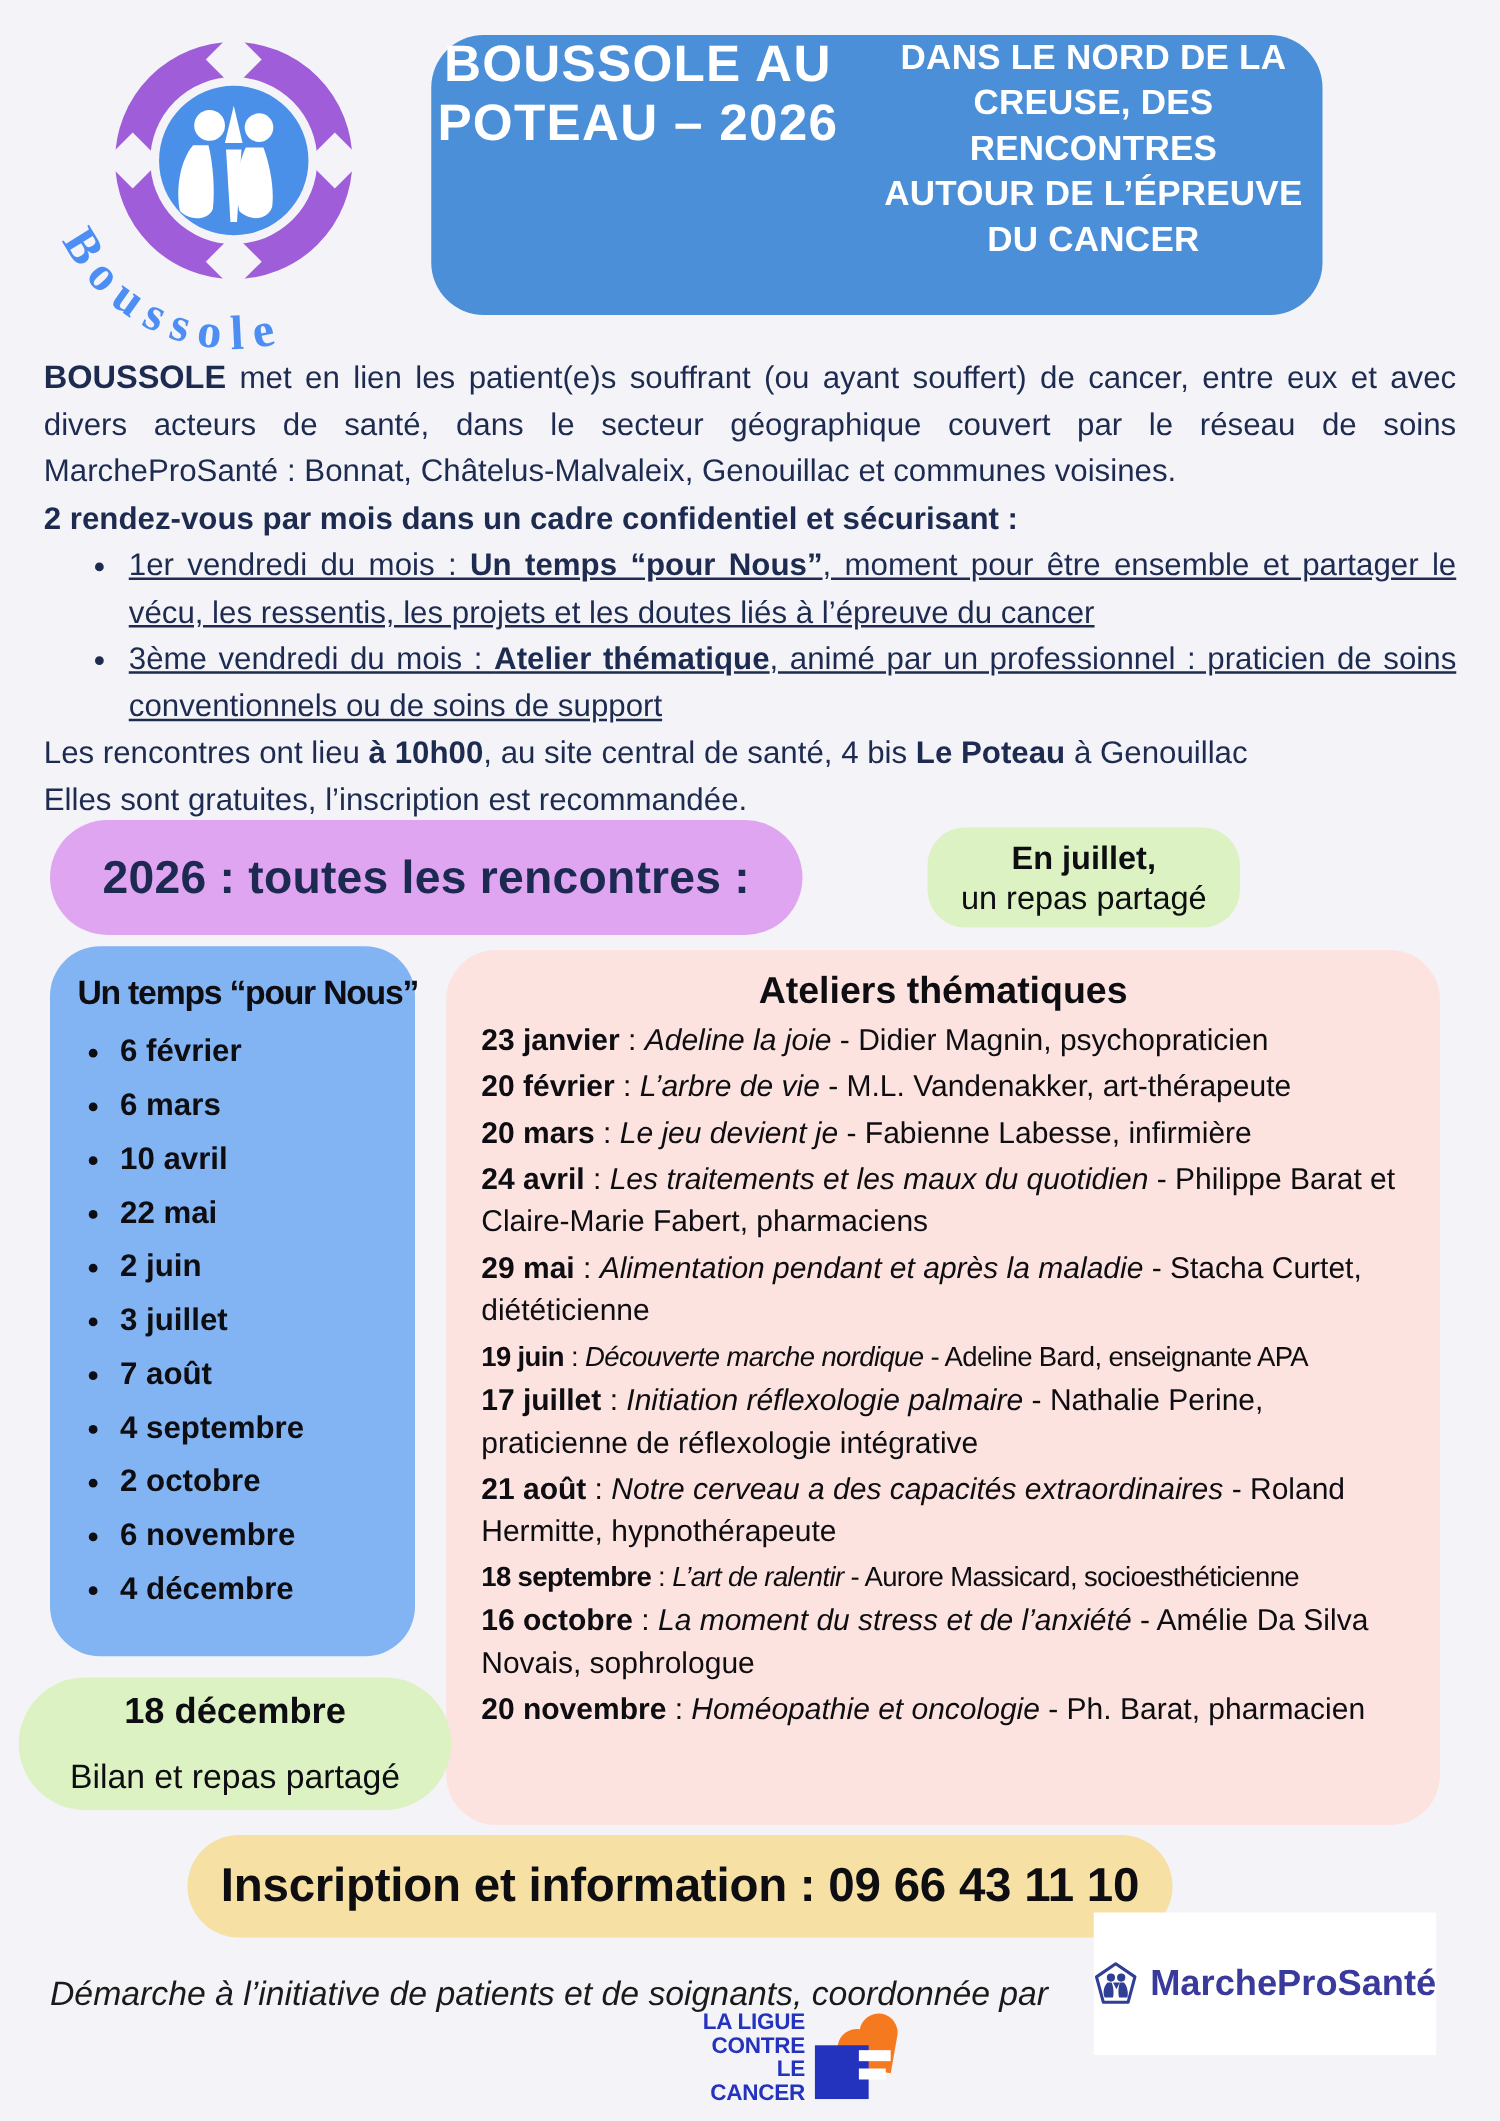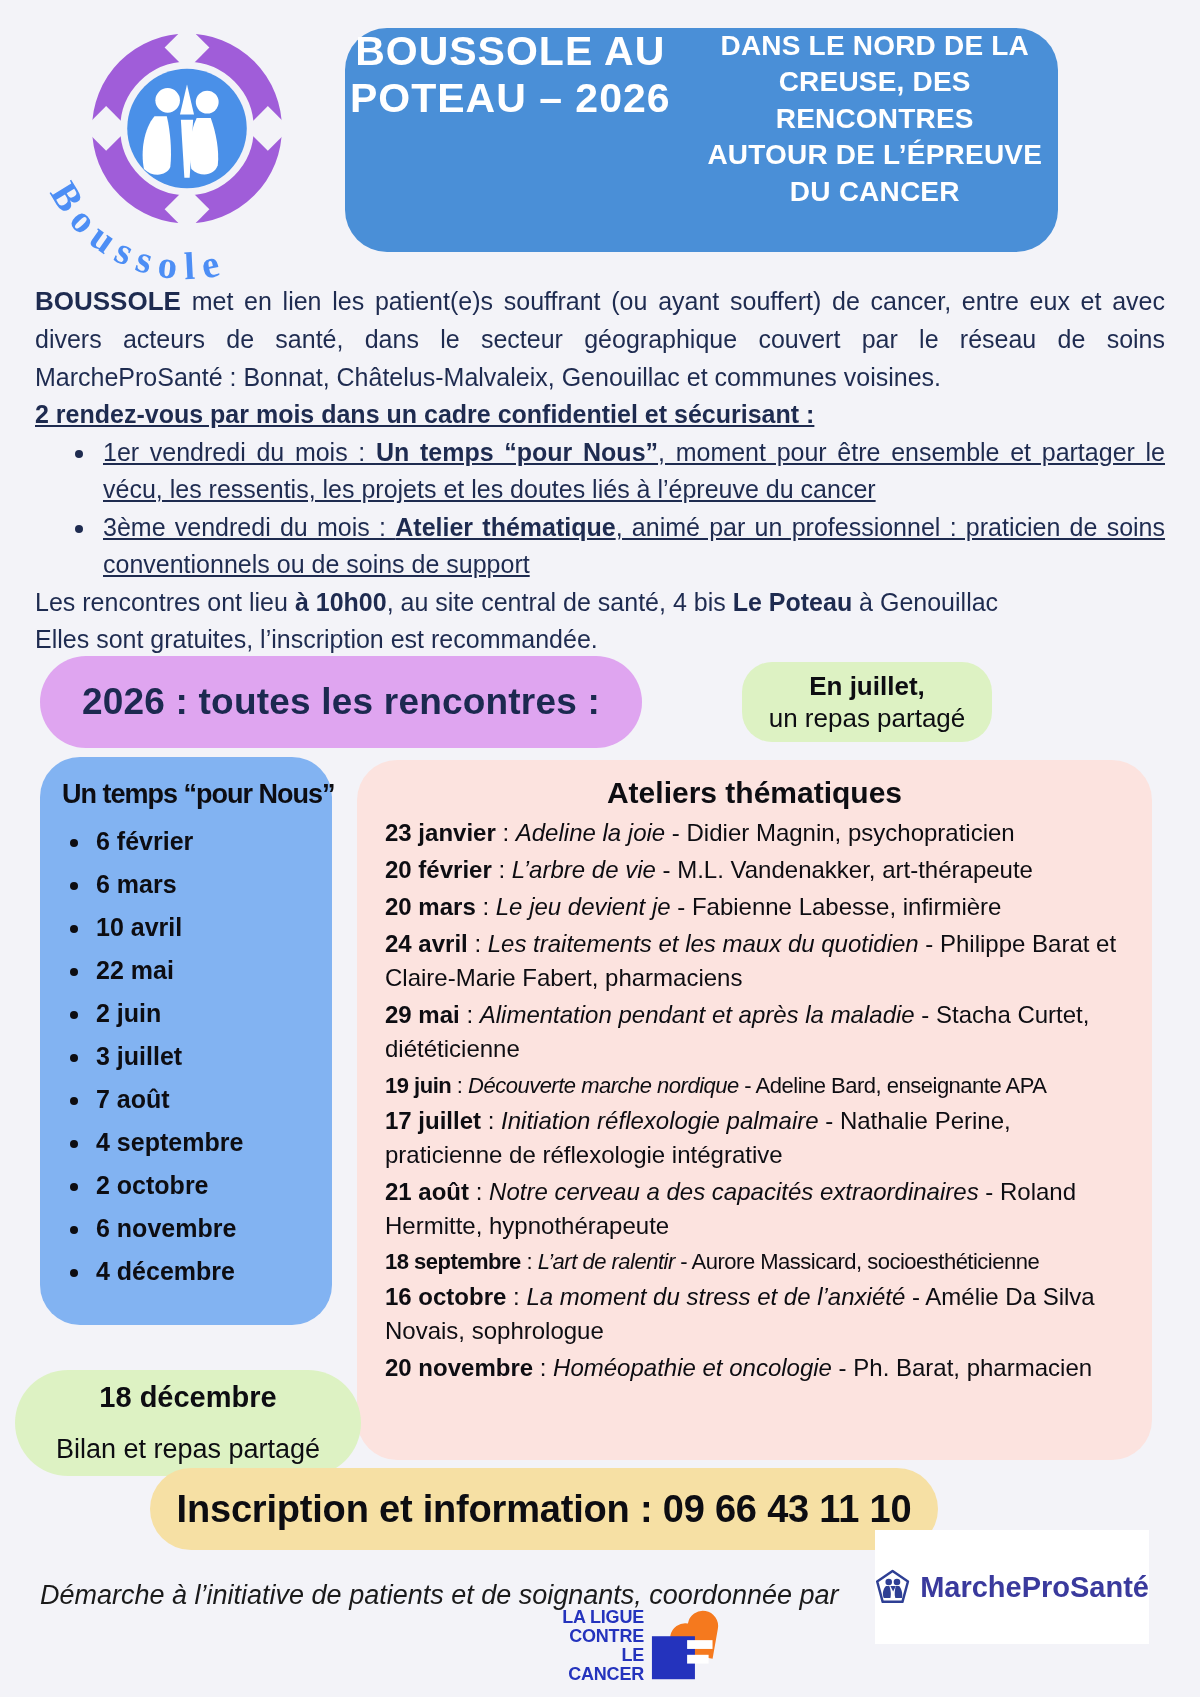--- a/index.html
+++ b/index.html
@@ -68,21 +68,21 @@
     color:#0d0d12;box-sizing:border-box;padding:16px 28px 1px 28px;
   }
   .ateliers h3{margin:0 0 6px 0;text-align:center;font-size:30px;font-weight:bold;}
   .atelier{margin:0 0 3px 0;font-size:24px;line-height:1.42;}
   .atelier b{font-weight:bold;}
   .atelier i{font-style:italic;}
   .atelier.condensed{font-size:22px;letter-spacing:-.5px;}
 
   
   .pill-dec{
-    left:15px;top:1370px;width:346px;height:106px;
+    left:15px;top:1342px;width:346px;height:106px;
     background:#ddf2c3;border-radius:53px;
     display:flex;flex-direction:column;justify-content:center;text-align:center;
     color:#0d0d12;font-size:27px;line-height:1.3;gap:15px;
   }
   .pill-dec .l1{font-weight:bold;font-size:29px;}
 
   
   .pill-contact{
     left:150px;top:1468px;width:788px;height:82px;
     background:#f6e0a4;border-radius:41px;
@@ -141,21 +141,21 @@
 <div class="abs title-box">
   <h1>BOUSSOLE AU POTEAU – 2026</h1>
   <div class="sub">
     <div>DANS LE NORD DE LA CREUSE, DES RENCONTRES</div>
     <div>AUTOUR DE L’ÉPREUVE DU CANCER</div>
   </div>
 </div>
 
 <div class="abs intro">
   <p class="lead" style="margin:0;"><b>BOUSSOLE</b><span> met en lien les patient(e)s souffrant (ou ayant souffert) de cancer, entre eux et avec divers acteurs de santé, dans le secteur géographique couvert par le réseau de soins MarcheProSanté : Bonnat, Châtelus-Malvaleix, Genouillac et communes voisines.</span></p>
-  <p class="schedule-heading" style="margin:0;text-decoration:underline;">2 rendez-vous par mois dans un cadre confidentiel et sécurisant :</p>
+  <p class="schedule-heading" style="margin:0;">2 rendez-vous par mois dans un cadre confidentiel et sécurisant :</p>
   <ul>
     <li><span>1er vendredi du mois : </span><b>Un temps “pour Nous”</b><span>, moment pour être ensemble et partager le vécu, les ressentis, les projets et les doutes liés à l’épreuve du cancer</span></li>
     <li><span>3ème vendredi du mois : </span><b>Atelier thématique</b><span>, animé par un professionnel : praticien de soins conventionnels ou de soins de support</span></li>
   </ul>
   <p style="margin:0;"><span>Les rencontres ont lieu </span><b>à 10h00</b><span>, au site central de santé, 4 bis </span><b>Le Poteau</b><span> à Genouillac</span></p>
   <p style="margin:0;">Elles sont gratuites, l’inscription est recommandée.</p>
 </div>
 
 <div class="abs pill-2026">
   <span>2026 : toutes les rencontres :</span>

